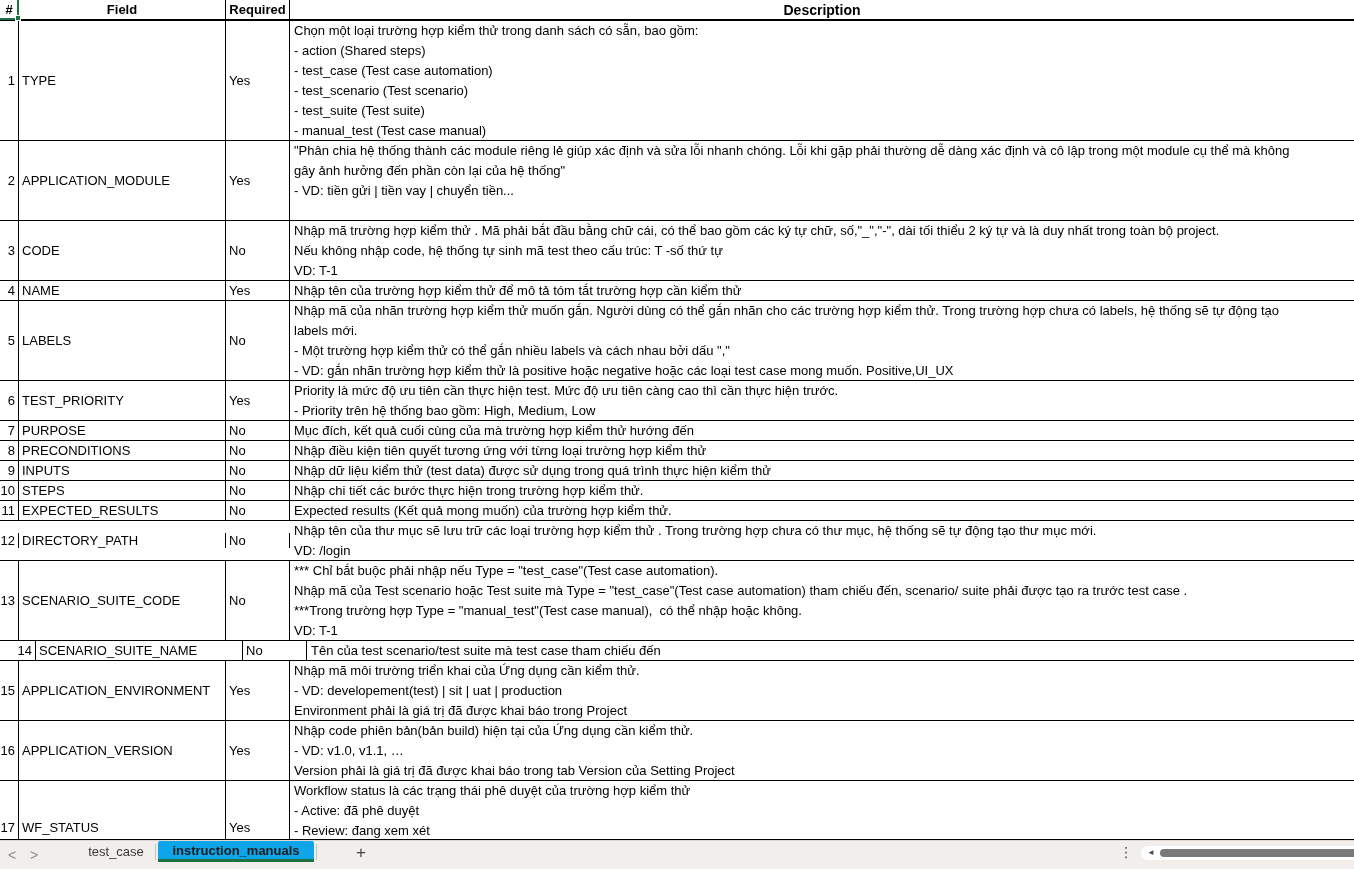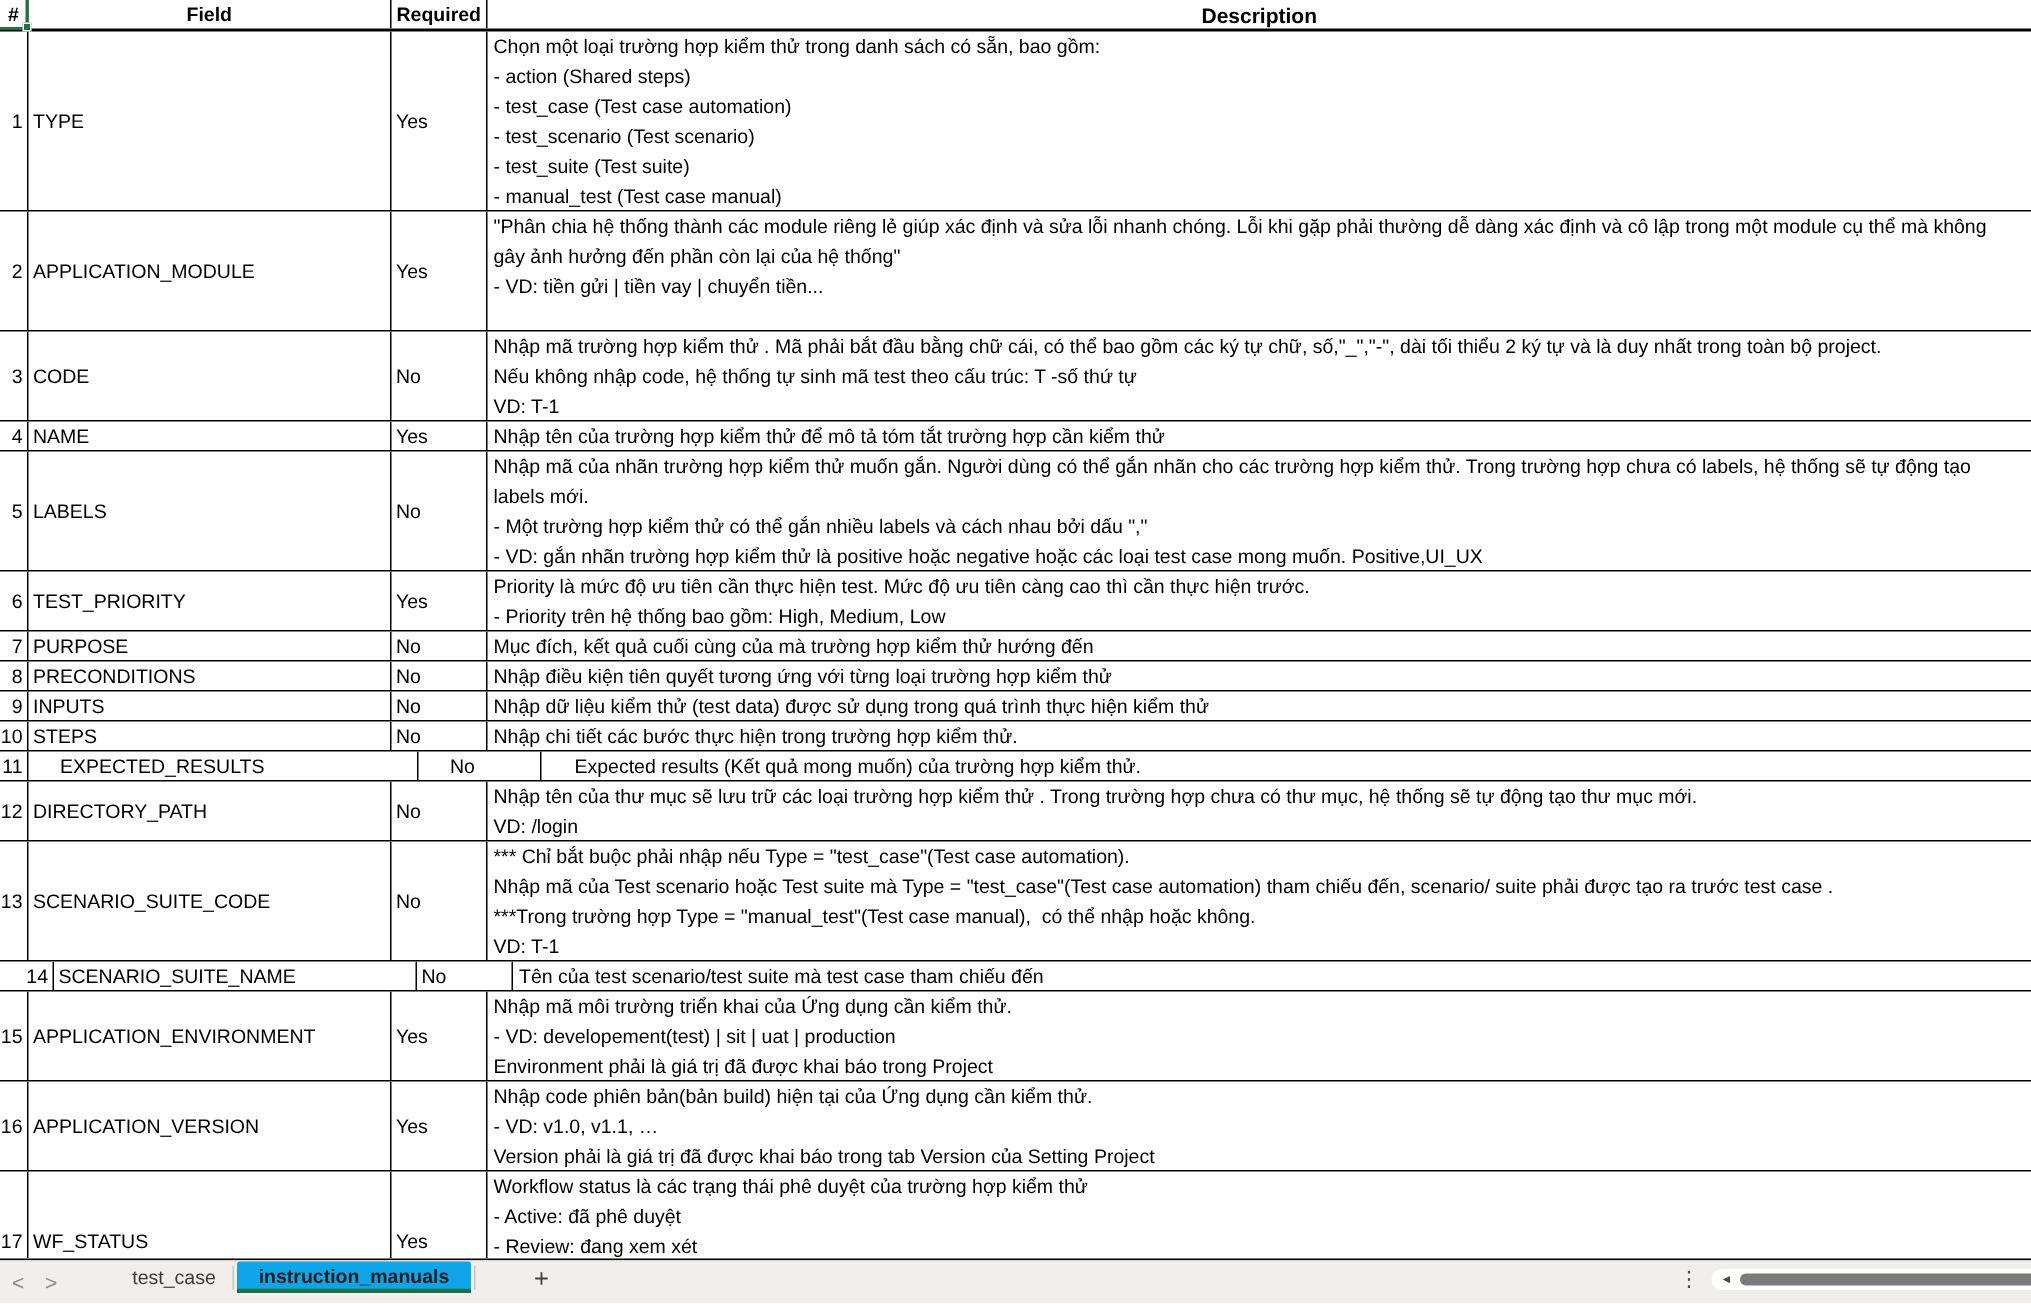--- a/index.html
+++ b/index.html
@@ -4,21 +4,21 @@
 <style>
   html,body{margin:0;padding:0;background:#fff;}
   .app{position:relative;width:1354px;height:869px;overflow:hidden;background:#fff;
        font-family:"Liberation Sans",sans-serif;color:#000;}
   
   .sheet{position:absolute;top:0;left:0;width:1354px;}
   .trow{display:flex;box-sizing:border-box;border-bottom:1px solid #000;overflow:hidden;}
   .trow.header{border-bottom:2px solid #000;font-weight:bold;font-size:14px;}
   .cell{box-sizing:border-box;border-right:1px solid #000;overflow:hidden;flex-shrink:0;}
   .c-num{width:19px;display:flex;justify-content:flex-end;padding-right:3px;font-size:13px;}
-  .c-field{width:242px;display:flex;padding-left:3px;font-size:13px;}
+  .c-field{width:207px;display:flex;padding-left:3px;font-size:13px;}
   .c-req{width:64px;display:flex;padding-left:3px;font-size:13px;}
   .c-desc{flex:1 1 auto;border-right:none;padding-top:0;}
   .v-mid{align-items:center;}
   .v-bot{align-items:flex-end;padding-bottom:4px;}
   .header .cell{display:flex;align-items:center;justify-content:center;padding:0;}
   .desc-line{height:20px;line-height:20px;padding-left:4px;font-size:13px;white-space:pre;overflow:hidden;}
   
   .sel{position:absolute;background:#1e7145;}
   .sel-right{left:17px;top:0;width:2px;height:18px;}
   .sel-bottom{left:0;top:18px;width:15px;height:2px;}
@@ -140,29 +140,29 @@
           </div>
         </div>
         <div class="trow" style="height: 20px;">
           <div class="cell c-num v-mid">10</div>
           <div class="cell c-field v-mid">STEPS</div>
           <div class="cell c-req v-mid">No</div>
           <div class="cell c-desc">
             <div class="desc-line">Nhập chi tiết các bước thực hiện trong trường hợp kiểm thử.</div>
           </div>
         </div>
-        <div class="trow" style="height: 20px; gap: 18px;">
+        <div class="trow" style="height: 20px;">
           <div class="cell c-num v-mid">11</div>
           <div class="cell c-field v-mid">EXPECTED_RESULTS</div>
           <div class="cell c-req v-mid">No</div>
           <div class="cell c-desc">
             <div class="desc-line">Expected results (Kết quả mong muốn) của trường hợp kiểm thử.</div>
           </div>
         </div>
-        <div class="trow" style="height: 40px;">
+        <div class="trow" style="height: 40px; align-items: center;">
           <div class="cell c-num v-mid">12</div>
           <div class="cell c-field v-mid">DIRECTORY_PATH</div>
           <div class="cell c-req v-mid">No</div>
           <div class="cell c-desc">
             <div class="desc-line">Nhập tên của thư mục sẽ lưu trữ các loại trường hợp kiểm thử . Trong trường hợp chưa có thư mục, hệ thống sẽ tự động tạo thư mục mới.</div>
             <div class="desc-line">VD: /login</div>
           </div>
         </div>
         <div class="trow" style="height: 80px;">
           <div class="cell c-num v-mid">13</div>

